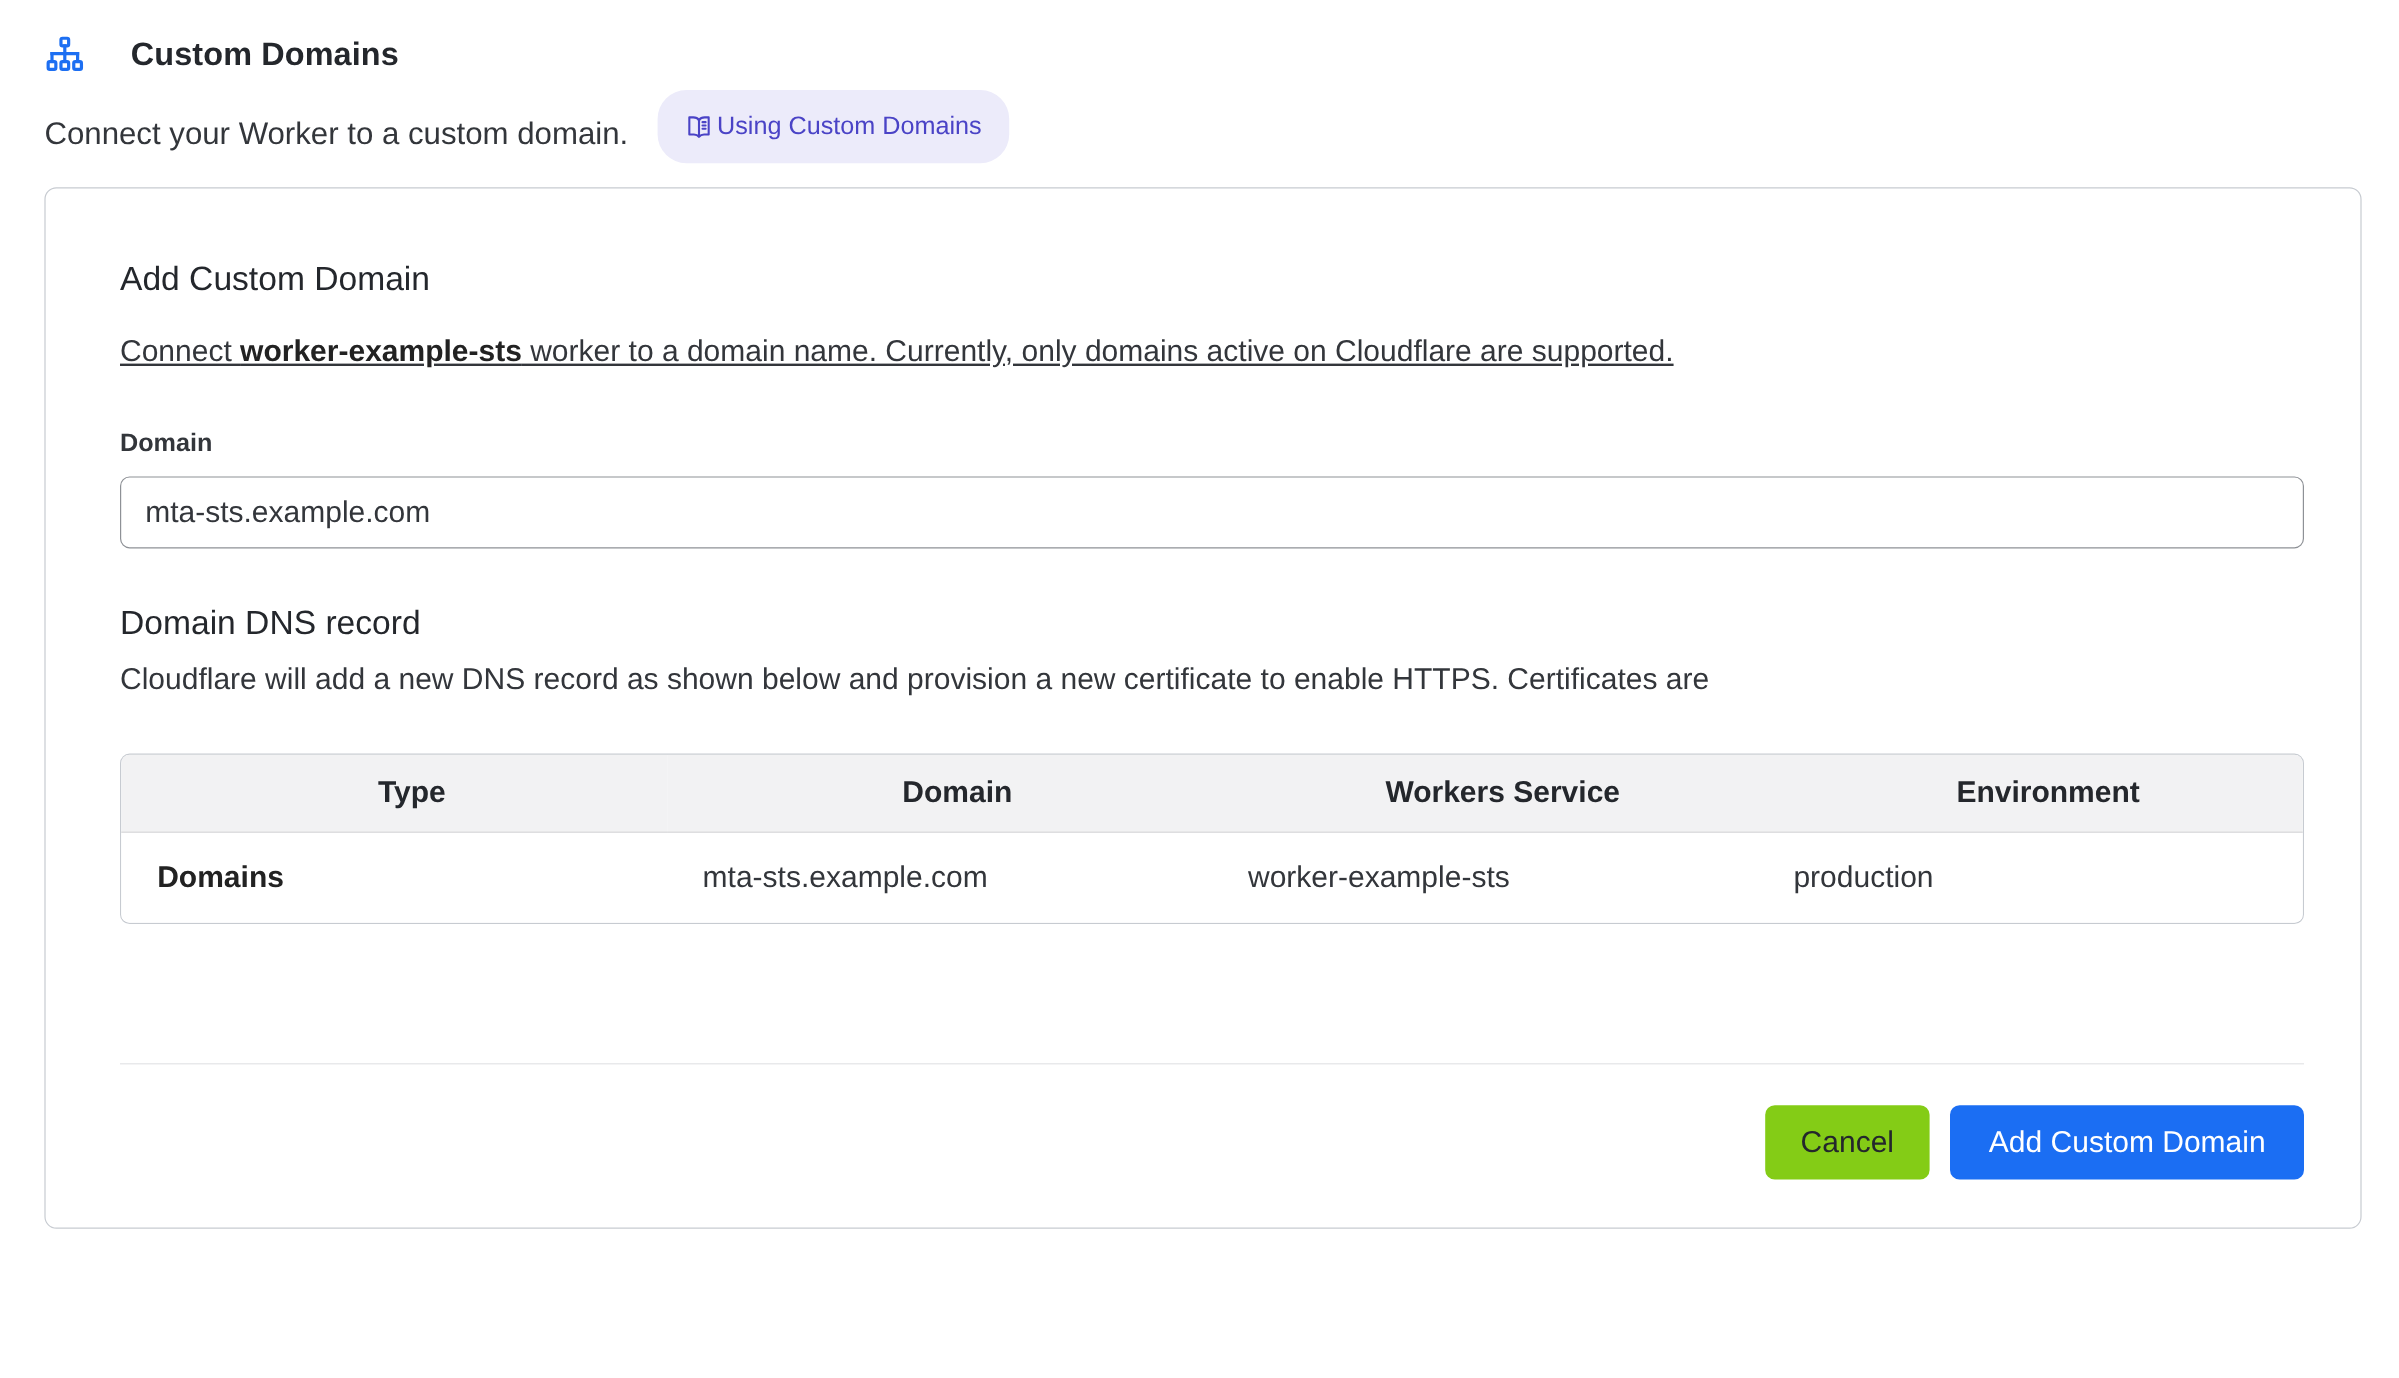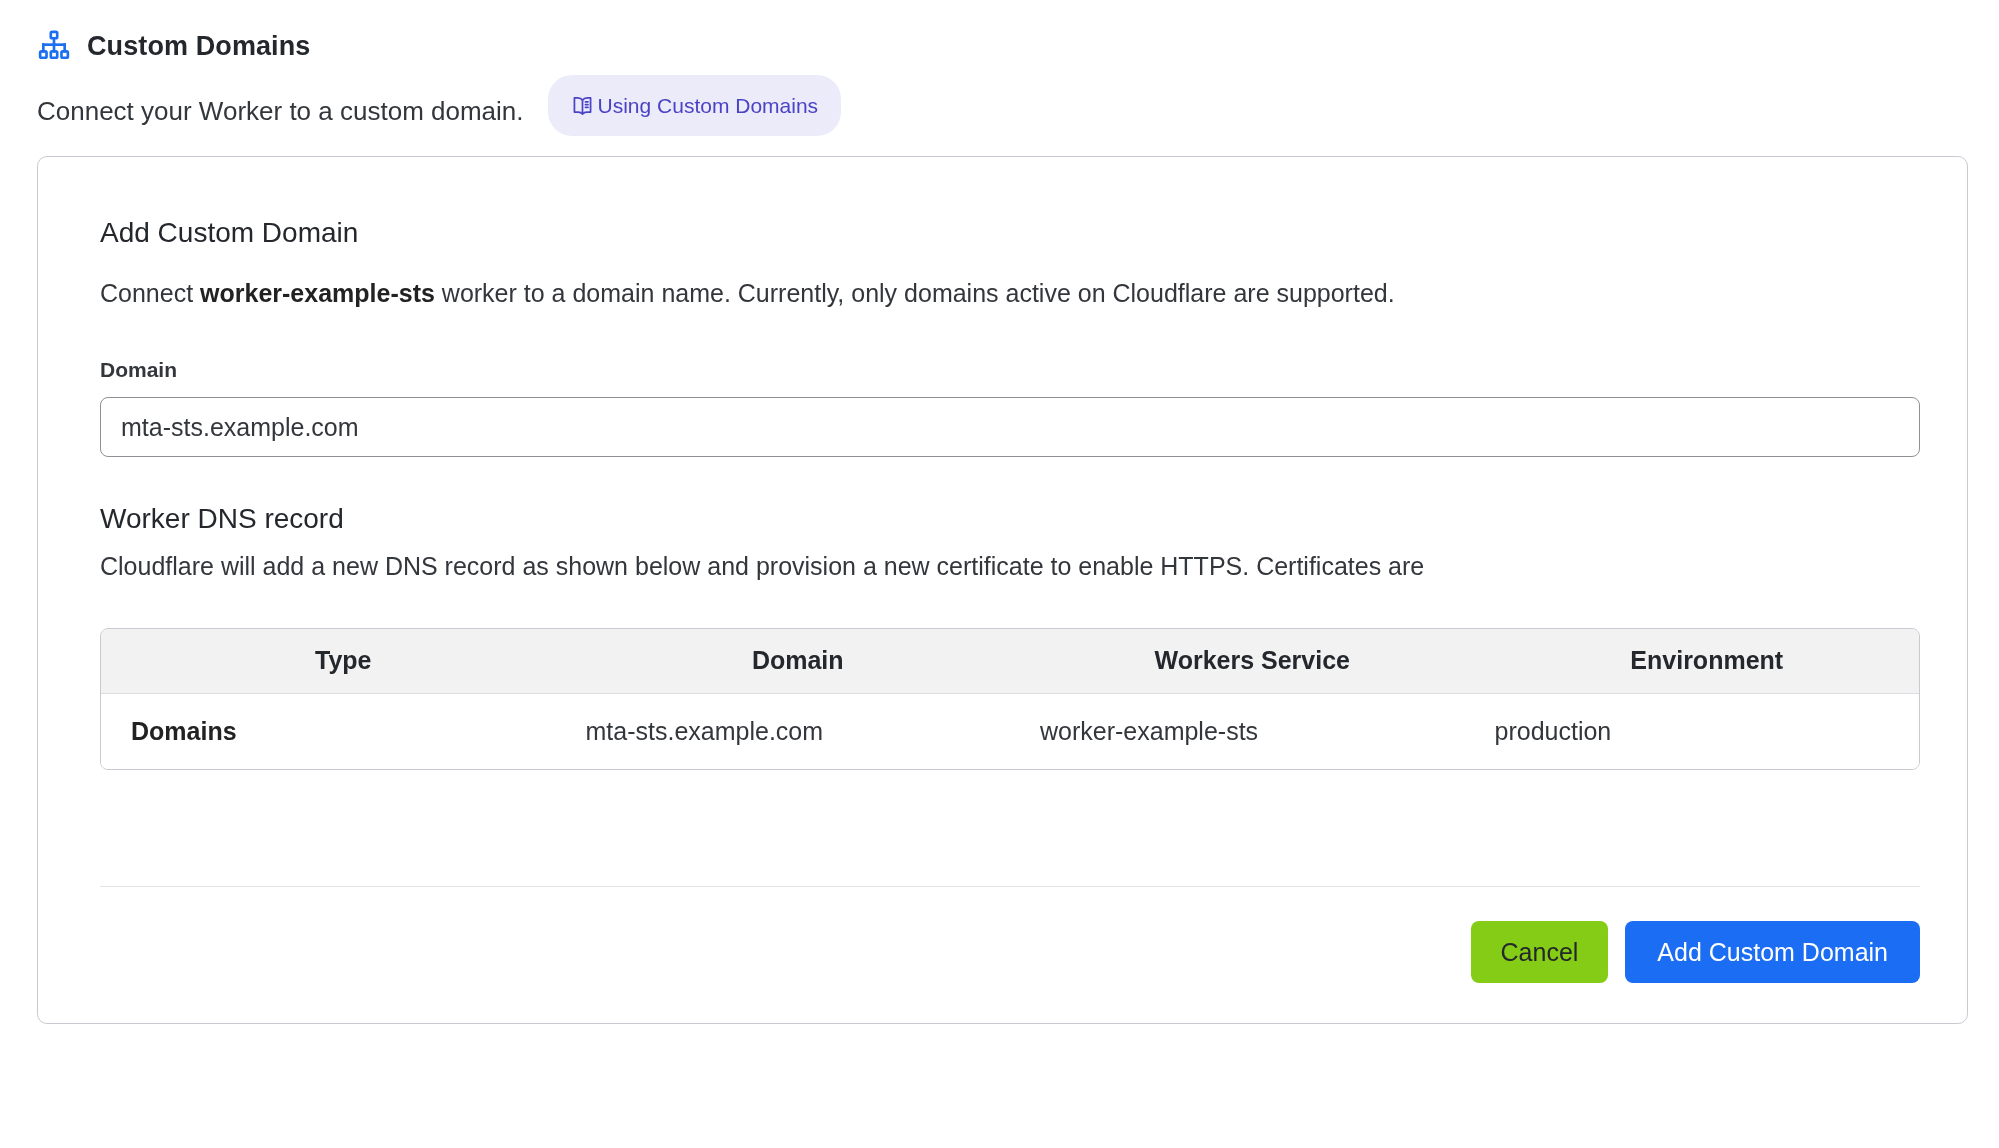--- a/index.html
+++ b/index.html
@@ -6,21 +6,21 @@
   html, body { width: 1999px; height: 1148px; }
   body {
     background: #ffffff;
     font-family: "Liberation Sans", sans-serif;
     color: #33363b;
     padding: 30px 31px 0 37px;
     overflow: hidden;
   }
 
   
-  .header-row { display: flex; align-items: center; gap: 16px; }
+  .header-row { display: flex; align-items: flex-start; gap: 38px; }
   .header-row h1 {
     font-size: 27px; font-weight: 700; color: #24272c; letter-spacing: 0.1px;
   }
   .subtitle-row { display: flex; align-items: center; gap: 24px; margin-top: 20px; height: 47px; }
   .subtitle { font-size: 26px; color: #33363b; margin-top: 11px; }
   .docs-badge {
     display: inline-flex; align-items: center; gap: 4px;
     background: #ecebfa; color: #4a43c6;
     height: 61px; padding: 0 23px; border-radius: 24px;
     font-size: 21px; font-weight: 500; cursor: pointer; border: none;
@@ -29,21 +29,21 @@
   
   .card {
     margin-top: 27px;
     width: 1931px; height: 868px;
     background: #fff;
     border: 1px solid #c7cbd1;
     border-radius: 10px;
     padding: 60px 47px 52px 62px;
   }
   .card h2 { font-size: 28px; font-weight: 500; color: #24272c; }
-  .desc { margin-top: 30px; font-size: 25px; color: #33363b; }
+  .desc { margin-top: 30px; font-size: 25px; color: #33363b; text-decoration: underline; }
   .desc strong { font-weight: 700; color: #222; }
 
   .form-group { margin-top: 50px; }
   .field-label {
     display: block; font-size: 21px; font-weight: 700; color: #33363b;
     margin-bottom: 15px;
   }
   .domain-input {
     width: 100%; height: 60px;
     border: 1px solid #8e9196; border-radius: 8px;
@@ -123,21 +123,21 @@
 
   <h2>Add Custom Domain</h2>
 
   <p class="desc"><span>Connect </span><strong>worker-example-sts</strong><span> worker to a domain name. Currently, only domains active on Cloudflare are supported.</span></p>
 
   <div class="form-group">
     <label class="field-label">Domain</label>
     <input class="domain-input" type="text" value="mta-sts.example.com" style="">
   </div>
 
-  <h2 class="preview-heading">Worker DNS record</h2>
+  <h2 class="preview-heading">Domain DNS record</h2>
 
   <p class="preview-desc">
     <span>Cloudflare will add a new DNS record as shown below and provision a new certificate to enable HTTPS. Certificates are</span>
   </p>
 
   <div class="table-wrap">
     <table>
       <thead>
         <tr>
           <th>Type</th>

